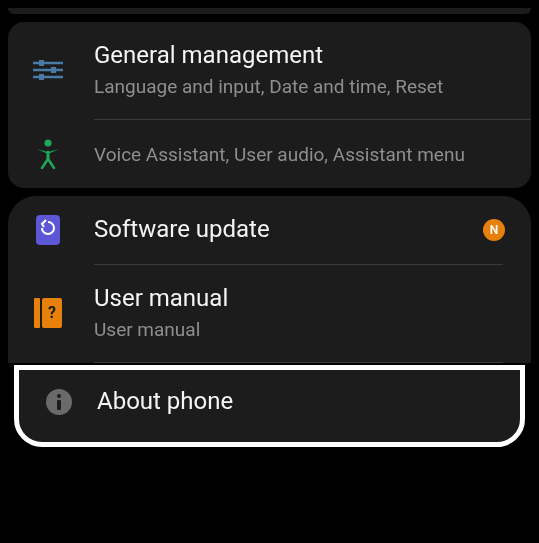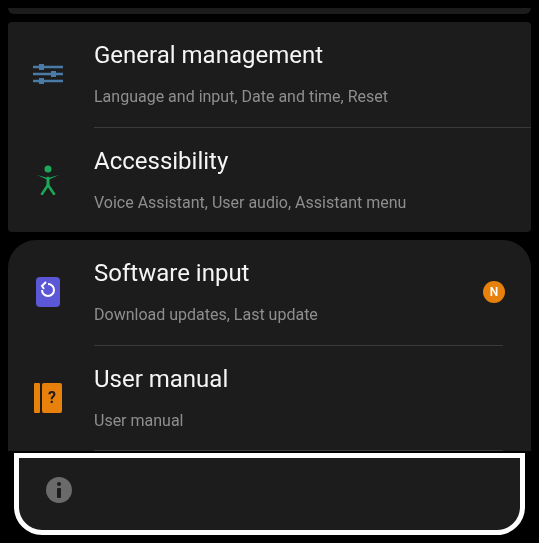--- a/index.html
+++ b/index.html
@@ -10,21 +10,21 @@
     body {
       background: #000;
       width: 539px;
       height: 543px;
       font-family: -apple-system, BlinkMacSystemFont, 'Segoe UI', Roboto, sans-serif;
       color: #fff;
       overflow: hidden;
     }
     .card {
       background: #1c1c1c;
-      border-radius: 4px;
+      border-radius: 16px;
       margin: 8px;
     }
     .card-partial-top {
       height: 6px;
       border-radius: 0 0 28px 28px;
     }
     .setting-item {
       display: flex;
       align-items: center;
       padding: 18px 22px;
@@ -42,24 +42,24 @@
       margin-left: 28px;
       flex: 1;
     }
     .title {
       font-size: 24px;
       font-weight: 400;
       color: #f5f5f5;
       line-height: 1.3;
     }
     .subtitle {
-      font-size: 16px;
+      font-size: 19px;
       color: #8e8e8e;
       line-height: 1.4;
-      margin-top: 15px;
+      margin-top: 3px;
     }
     .divider {
       height: 1px;
       background: #3a3a3a;
       margin-left: 86px;
     }
     .divider-short {
       margin-right: 28px;
     }
     .badge {
@@ -116,38 +116,36 @@
     <div class="icon-slot">
       <svg width="26" height="30" viewBox="0 0 26 30" fill="none">
         <circle cx="13" cy="4" r="3.5" fill="#1da859"></circle>
         <path d="M 2 10 L 13 13 L 24 10 L 13 15 Z" fill="#1da859"></path>
         <line x1="13" y1="13" x2="13" y2="20" stroke="#1da859" stroke-width="3" stroke-linecap="round"></line>
         <line x1="13" y1="20" x2="7" y2="29" stroke="#1da859" stroke-width="2.5" stroke-linecap="round"></line>
         <line x1="13" y1="20" x2="19" y2="29" stroke="#1da859" stroke-width="2.5" stroke-linecap="round"></line>
       </svg>
     </div>
     <div class="content">
-      <div class="title">Accessibility</div>
       <div class="subtitle">Voice Assistant, User audio, Assistant menu</div>
     </div>
   </div>
 </div>
 
 <div class="card" style="padding-bottom:0;border-radius:28px 28px 0 0;margin-bottom:0">
   <div class="setting-item">
     <div class="icon-slot">
       <svg width="24" height="30" viewBox="0 0 24 30">
         <rect x="0" y="0" width="24" height="30" rx="4" fill="#5b57d6"></rect>
         <path d="M 12 7 A 6 6 0 1 1 6 13" stroke="#fff" stroke-width="2" fill="none"></path>
         <path d="M 10 5 L 6 9 L 8 12" stroke="#fff" stroke-width="2" fill="none"></path>
       </svg>
     </div>
     <div class="content">
-      <div class="title">Software input</div>
-      <div class="subtitle">Download updates, Last update</div>
+      <div class="title">Software update</div>
     </div>
     <div class="badge">N</div>
   </div>
   <div class="divider divider-short"></div>
   <div class="setting-item">
     <div class="icon-slot">
       <svg width="28" height="30" viewBox="0 0 28 30">
         <rect x="0" y="0" width="6" height="30" rx="1" fill="#e8810c"></rect>
         <rect x="8" y="0" width="20" height="30" rx="2" fill="#e8810c"></rect>
         <text x="18" y="20" font-size="16" fill="#1c1c1c" font-weight="bold" text-anchor="middle">?</text>
@@ -164,15 +162,16 @@
 <div class="highlight-box">
   <div class="setting-item">
     <div class="icon-slot">
       <svg width="28" height="28" viewBox="0 0 28 28">
         <circle cx="14" cy="14" r="13" fill="#6a6a6a"></circle>
         <circle cx="14" cy="8" r="2" fill="#1c1c1c"></circle>
         <rect x="12" y="12" width="4" height="10" rx="1" fill="#1c1c1c"></rect>
       </svg>
     </div>
     <div class="content">
+      <div class="title">About phone</div>
     </div>
   </div>
 </div>
 
 </body></html>

